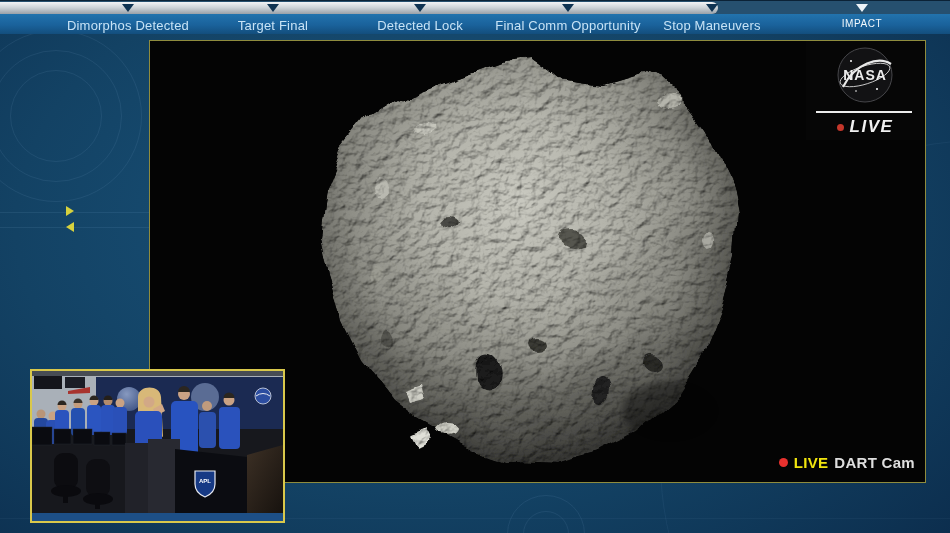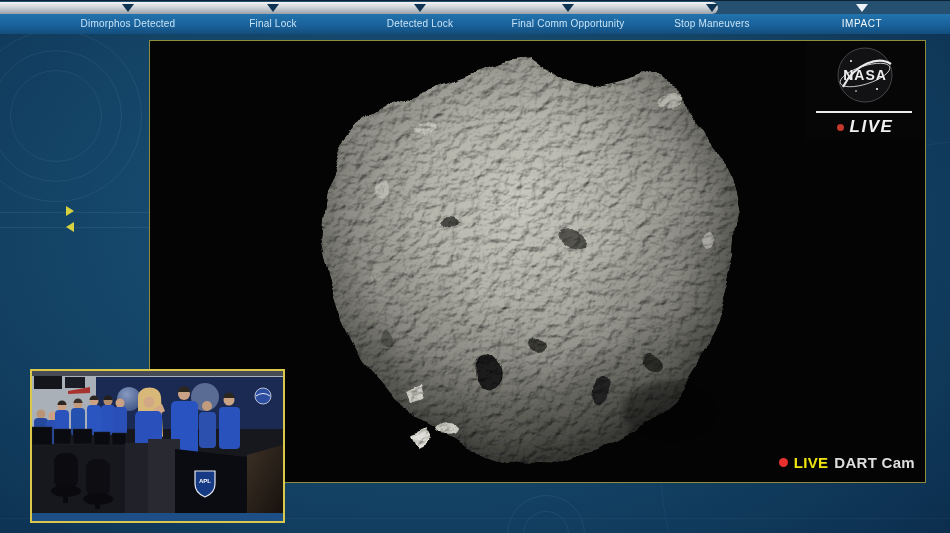--- a/index.html
+++ b/index.html
@@ -20,21 +20,21 @@
   .tl-track{position:absolute;left:0;top:0;width:950px;height:14px;background:#26506f;border-top:1px solid #0b2236;box-sizing:border-box;}
   .tl-fill{position:absolute;left:0;top:1px;height:12px;width:718px;
     background:linear-gradient(180deg,#eef0f2 6%,#ccd2d7 48%,#99a1a8 100%);
     border-radius:0 6px 6px 0;}
   .tl-tri{position:absolute;top:3px;width:0;height:0;transform:translateX(-6px);
     border-left:6px solid transparent;border-right:6px solid transparent;border-top:8px solid #0f3352;}
   .tl-tri.impact{border-top-color:#edf3f8;}
   .tl-labels{position:absolute;left:0;top:14px;width:950px;height:20px;
     background:linear-gradient(180deg,#2273ad 0%,#1a629b 55%,#134e7d 100%);}
   .tl-label{position:absolute;top:4px;transform:translateX(-50%);white-space:nowrap;
-    font-size:10px;color:#c7e3f6;letter-spacing:0.2px;}
+    font-size:13px;color:#c7e3f6;letter-spacing:0.2px;}
   .tl-label.impact{color:#f3f9fd;font-weight:normal;font-size:10px;letter-spacing:0.6px;}
   .m0{left:128px}.m1{left:273px}.m2{left:420px}.m3{left:568px}.m4{left:712px}.m5{left:862px}
   
   .video{position:absolute;left:149px;top:40px;width:775px;height:441px;
     background:#040404;border:1px solid #8f8c3e;z-index:3;}
   .video svg.asteroid{position:absolute;left:0;top:0;}
   
   .nasa-bug{position:absolute;left:656px;top:0;width:118px;height:99px;background:#060606;}
   .nasa-divider{position:absolute;left:10px;right:12px;top:70px;height:2px;background:#ececec;}
   .nasa-live{position:absolute;left:0;top:76px;width:100%;display:flex;align-items:center;justify-content:center;gap:6px;}
@@ -73,21 +73,21 @@
       <div class="tl-fill"></div>
       <div class="tl-tri m0"></div>
       <div class="tl-tri m1"></div>
       <div class="tl-tri m2"></div>
       <div class="tl-tri m3"></div>
       <div class="tl-tri m4"></div>
       <div class="tl-tri impact m5"></div>
     </div>
     <div class="tl-labels">
       <span class="tl-label m0">Dimorphos Detected</span>
-      <span class="tl-label m1">Final Lock</span>
+      <span class="tl-label m1">Target Final</span>
       <span class="tl-label m2">Detected Lock</span>
       <span class="tl-label m3">Final Comm Opportunity</span>
       <span class="tl-label m4">Stop Maneuvers</span>
       <span class="tl-label impact m5">IMPACT</span>
     </div>
   </div>
 
   <div class="video">
 
     <svg class="asteroid" width="775" height="441" viewBox="0 0 775 441">

